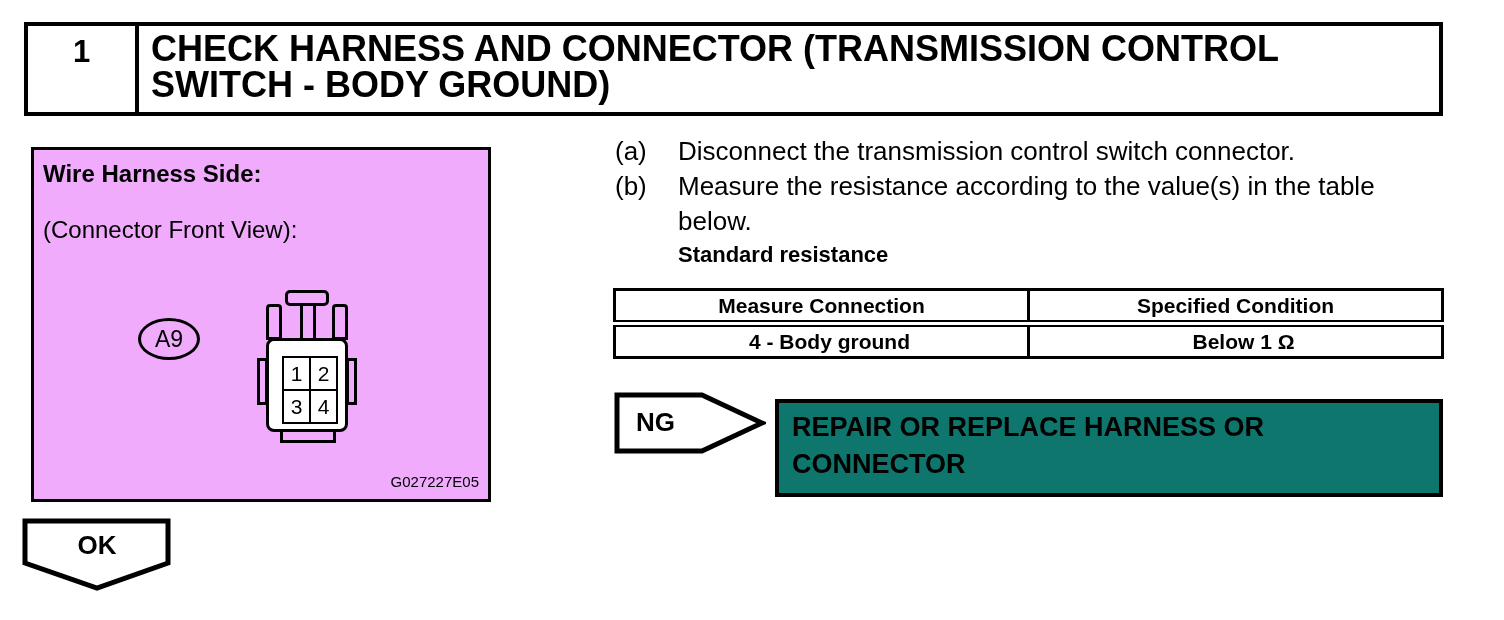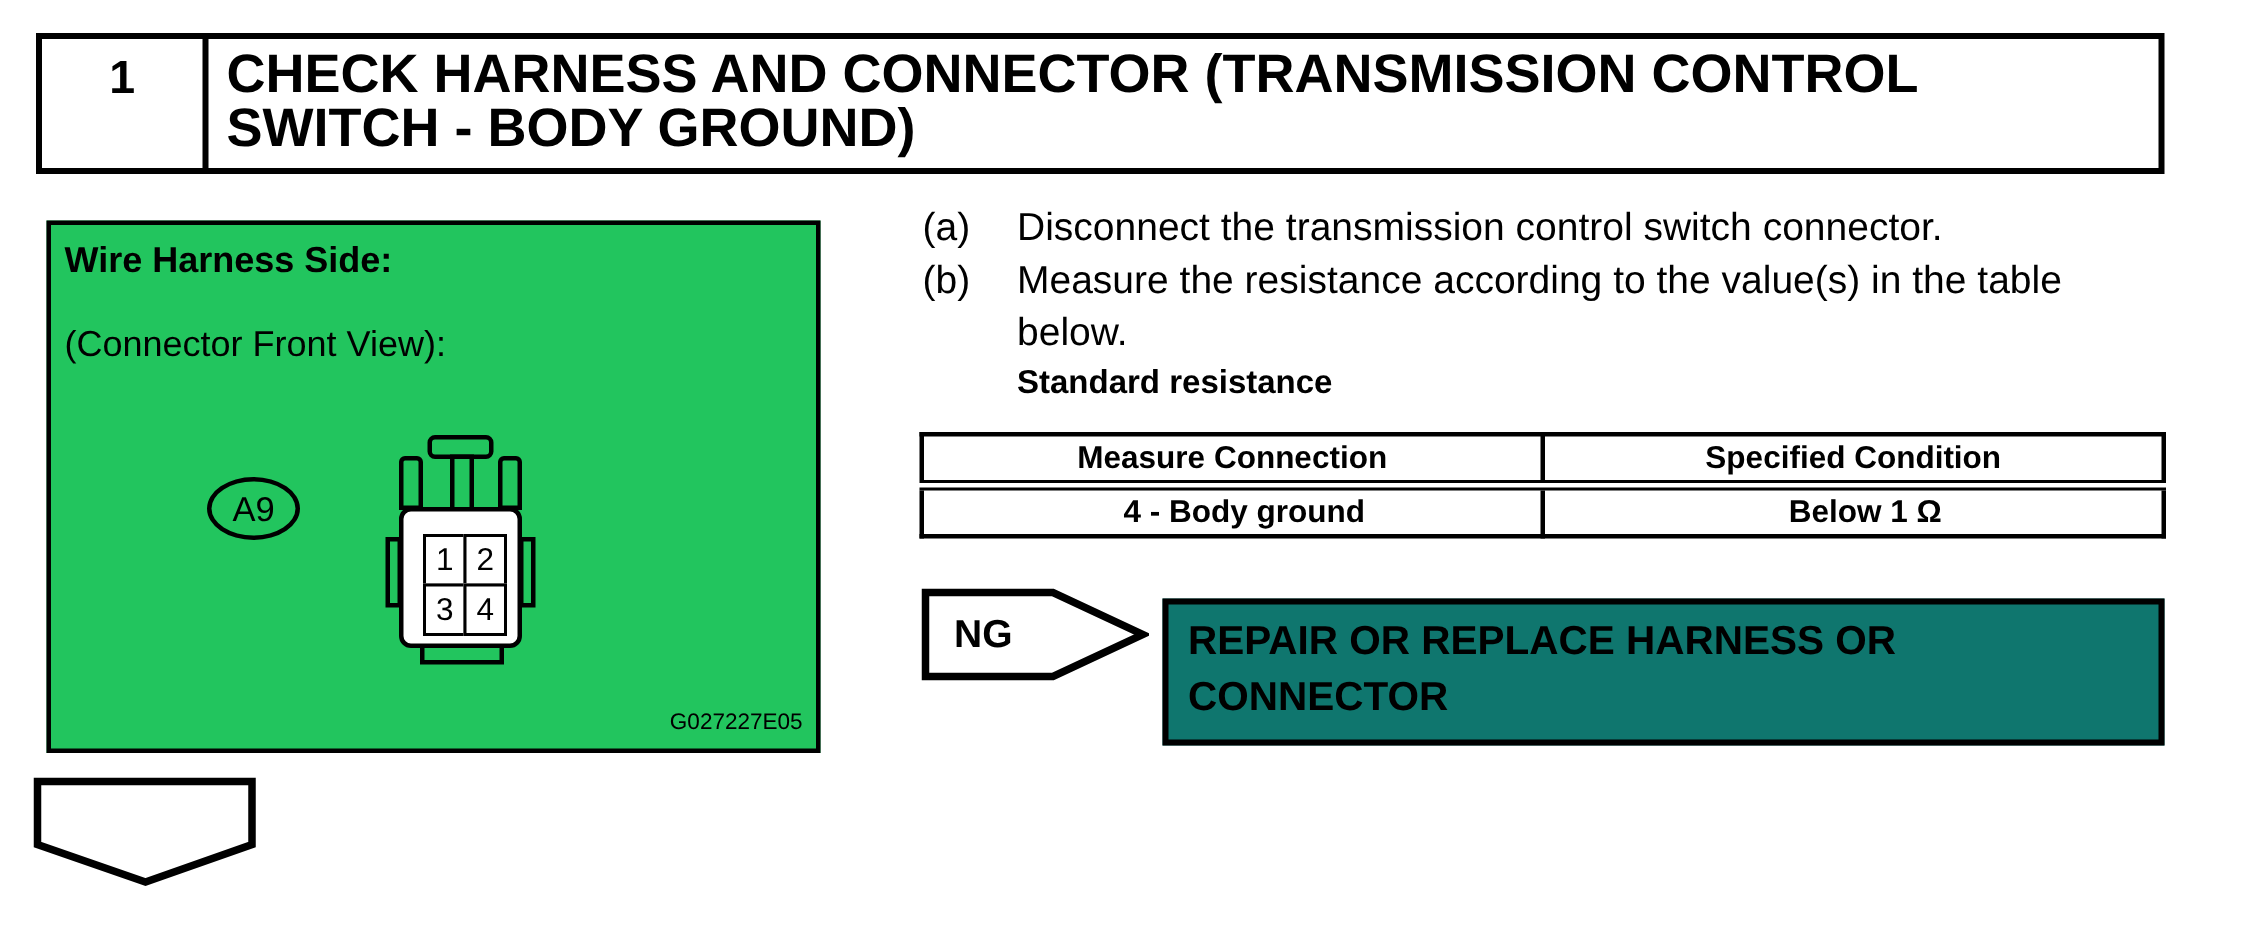--- a/index.html
+++ b/index.html
@@ -34,23 +34,23 @@
     flex: 1;
     padding: 5px 10px 0 12px;
     font-size: 36px; font-weight: bold;
     line-height: 36px;
   }
 
   
   .figure-box {
     position: absolute;
     left: 31px; top: 147px;
-    width: 516px; height: 355px;
-    border: 3px solid #000;
-    background: #22c55e;
+    width: 460px; height: 355px;
+    border: 3px solid #000;
+    background: #f0abfc;
   }
   .figure-label-1 {
     position: absolute; left: 9px; top: 10px;
     font-size: 24px; font-weight: bold;
   }
   .figure-label-2 {
     position: absolute; left: 9px; top: 66px;
     font-size: 24px; font-weight: normal;
   }
   .connector-id {
@@ -259,15 +259,16 @@
       <polygon points="3,3 88,3 148,31 88,59 3,59" fill="#fff" stroke="#000" stroke-width="5"></polygon>
     </svg>
     <div class="ng-label">NG</div>
   </div>
   <div class="repair-box">REPAIR OR REPLACE HARNESS OR CONNECTOR</div>
 
   <div class="ok-arrow">
     <svg width="150" height="74" viewBox="0 0 150 74">
       <polygon points="3,3 146,3 146,45 75,70 3,45" fill="#fff" stroke="#000" stroke-width="5"></polygon>
     </svg>
+    <div class="ok-label">OK</div>
   </div>
 
 </div>
 
 </body></html>

